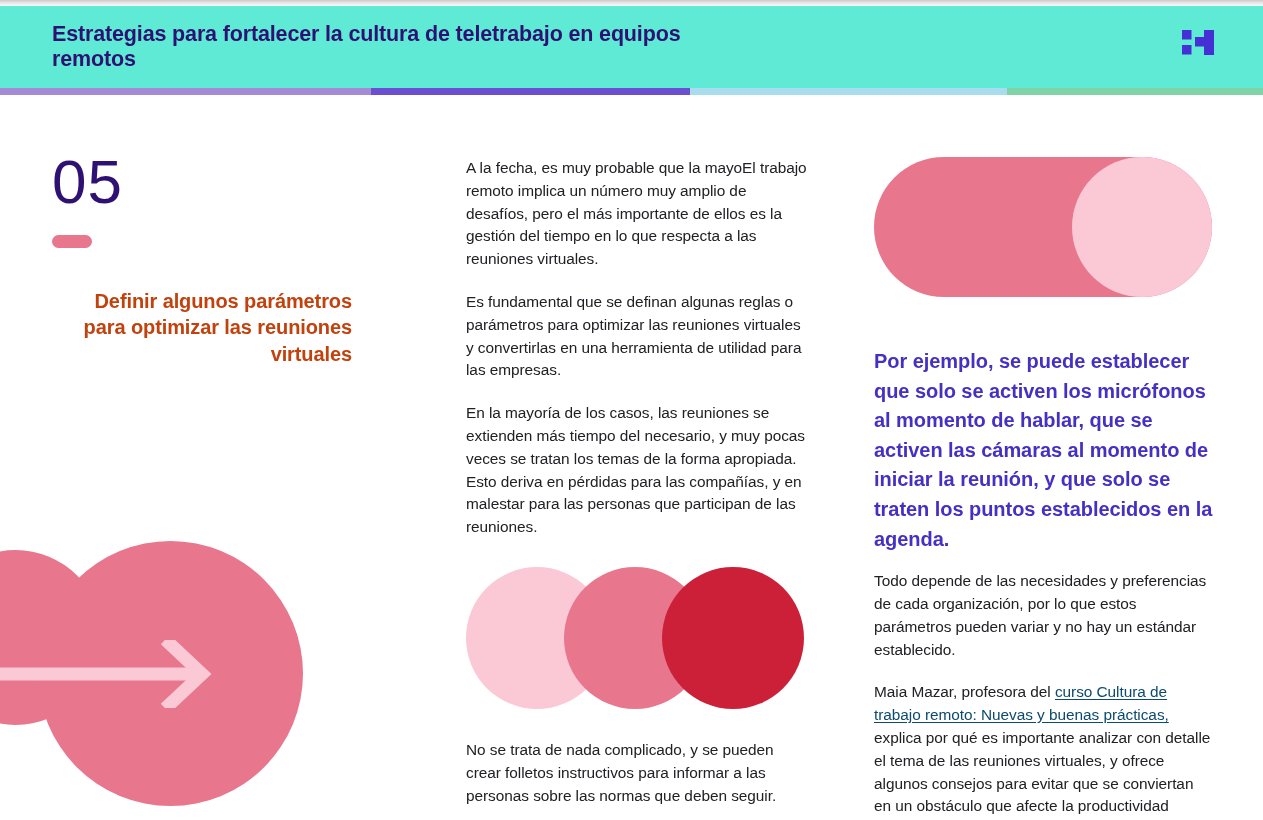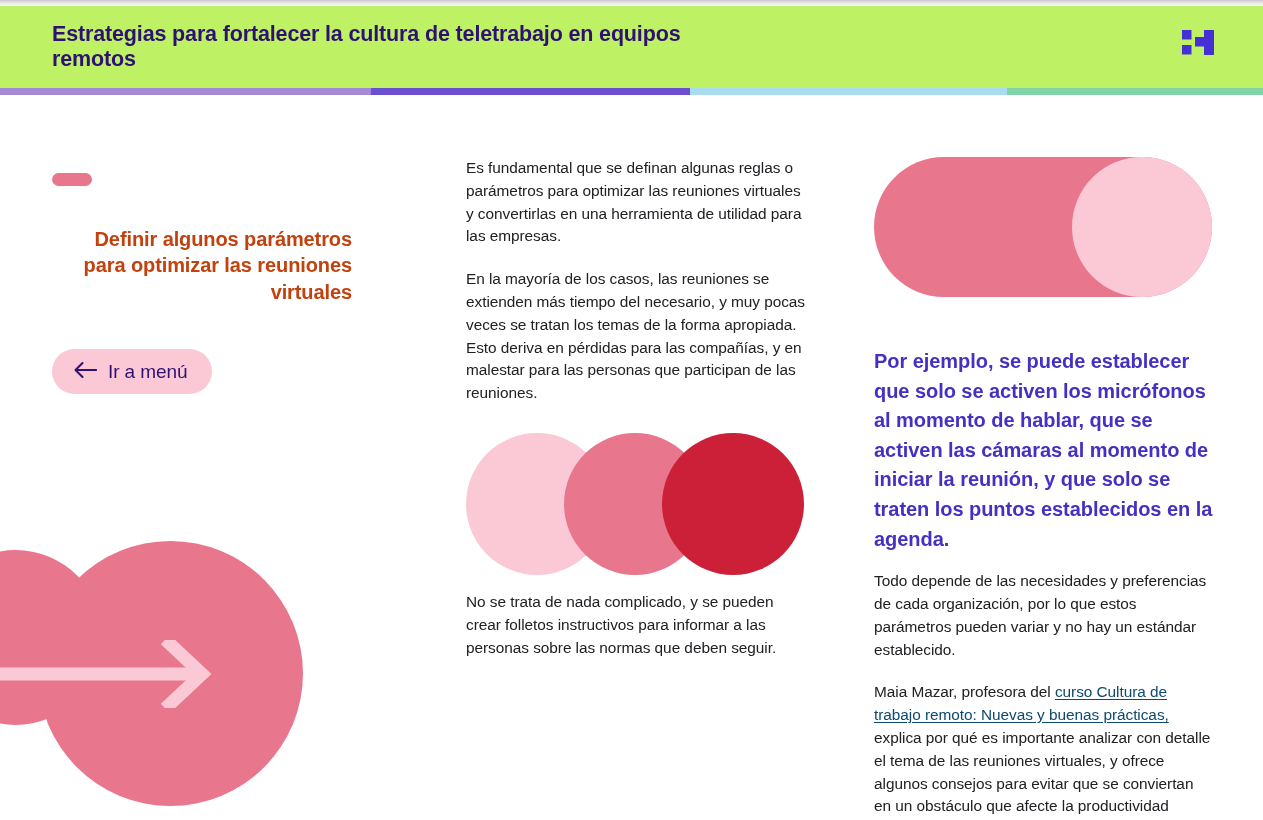--- a/index.html
+++ b/index.html
@@ -26,21 +26,21 @@
     height: 6px;
     background: linear-gradient(to bottom, #c9c9c9 0%, #e6e6e6 45%, #fafafa 100%);
   }
 
   
   .header {
     position: absolute;
     top: 6px; left: 0;
     width: 1263px;
     height: 82px;
-    background: #bef264;
+    background: #5eead4;
   }
 
   .header-title {
     position: absolute;
     left: 52px;
     top: 16px;
     width: 640px;
     font-size: 21.5px;
     font-weight: 700;
     line-height: 1.18;
@@ -192,21 +192,21 @@
     position: absolute;
     top: 0;
     width: 142px;
     height: 142px;
     border-radius: 50%;
   }
   .c3-a { left: 0;   background: #fbc9d5; }
   .c3-b { left: 98px;  background: #e8768d; }
   .c3-c { left: 196px; background: #cc2039; }
 
-  .mid-tail { margin-top: 16px; }
+  .mid-tail { margin-top: 30px; }
 
   
   .col-right {
     position: absolute;
     left: 874px;
     top: 62px;
     width: 340px;
   }
 
   .toggle-shape {
@@ -278,35 +278,28 @@
   <div class="deco-left">
     <div class="deco-circle-partial"></div>
     <div class="deco-circle-arrow"></div>
     <svg class="deco-arrow-svg" viewBox="0 0 265 68" aria-hidden="true">
       <path d="M0 34 H238" stroke="#fbc9d5" stroke-width="13" fill="none"></path>
       <path d="M205 4 L237 34 L205 64" stroke="#fbc9d5" stroke-width="13" fill="none" stroke-linecap="square" stroke-linejoin="miter"></path>
     </svg>
   </div>
 
   <section class="col-left">
+    <div class="step-number">05</div>
     <div class="step-rule"></div>
     <h2 class="step-title">Definir algunos parámetros para optimizar las reuniones virtuales</h2>
 
-    <button class="menu-button">
-      <span class="arrow-left-icon">
-        <svg width="24" height="18" viewBox="0 0 24 18" aria-hidden="true">
-          <path d="M23 9 H3" stroke="#2e1173" stroke-width="2.1" fill="none" stroke-linecap="round"></path>
-          <path d="M9.5 2 L2.5 9 L9.5 16" stroke="#2e1173" stroke-width="2.1" fill="none" stroke-linecap="round" stroke-linejoin="round"></path>
-        </svg>
-      </span>
-      <span class="menu-button-label">Ir a menú</span>
-    </button>
   </section>
 
   <section class="col-mid">
+    <p class="body-text">A la fecha, es muy probable que la mayoEl trabajo remoto implica un número muy amplio de desafíos, pero el más importante de ellos es la gestión del tiempo en lo que respecta a las reuniones virtuales.</p>
     <p class="body-text">Es fundamental que se definan algunas reglas o parámetros para optimizar las reuniones virtuales y convertirlas en una herramienta de utilidad para las empresas.</p>
     <p class="body-text">En la mayoría de los casos, las reuniones se extienden más tiempo del necesario, y muy pocas veces se tratan los temas de la forma apropiada. Esto deriva en pérdidas para las compañías, y en malestar para las personas que participan de las reuniones.</p>
 
     <div class="deco-3circles">
       <div class="c3 c3-a"></div>
       <div class="c3 c3-b"></div>
       <div class="c3 c3-c"></div>
     </div>
 
     <p class="body-text mid-tail">No se trata de nada complicado, y se pueden crear folletos instructivos para informar a las personas sobre las normas que deben seguir.</p>

